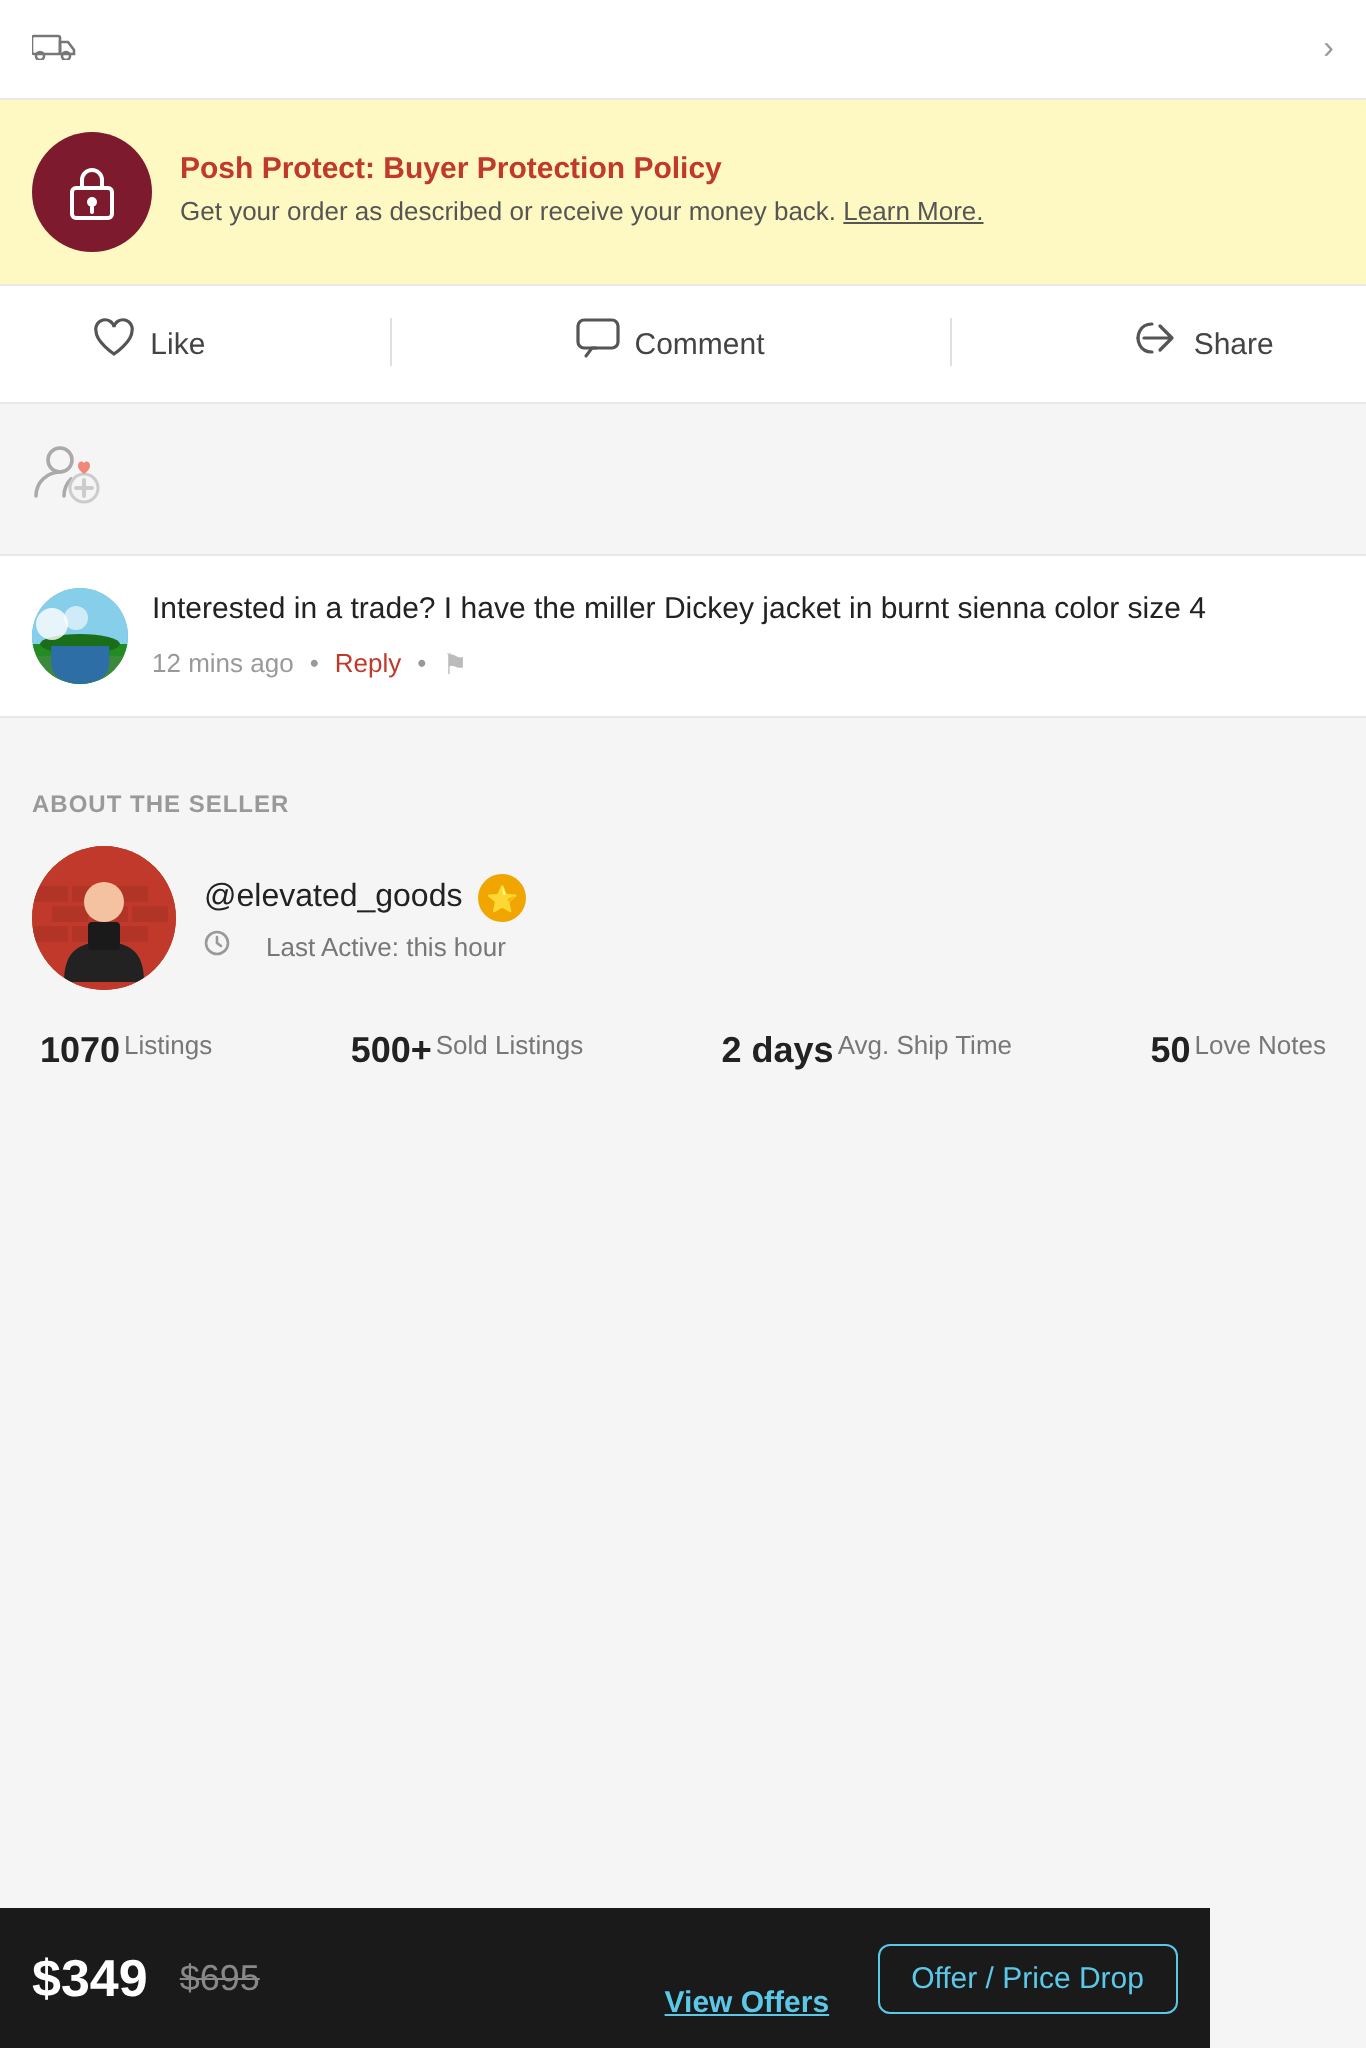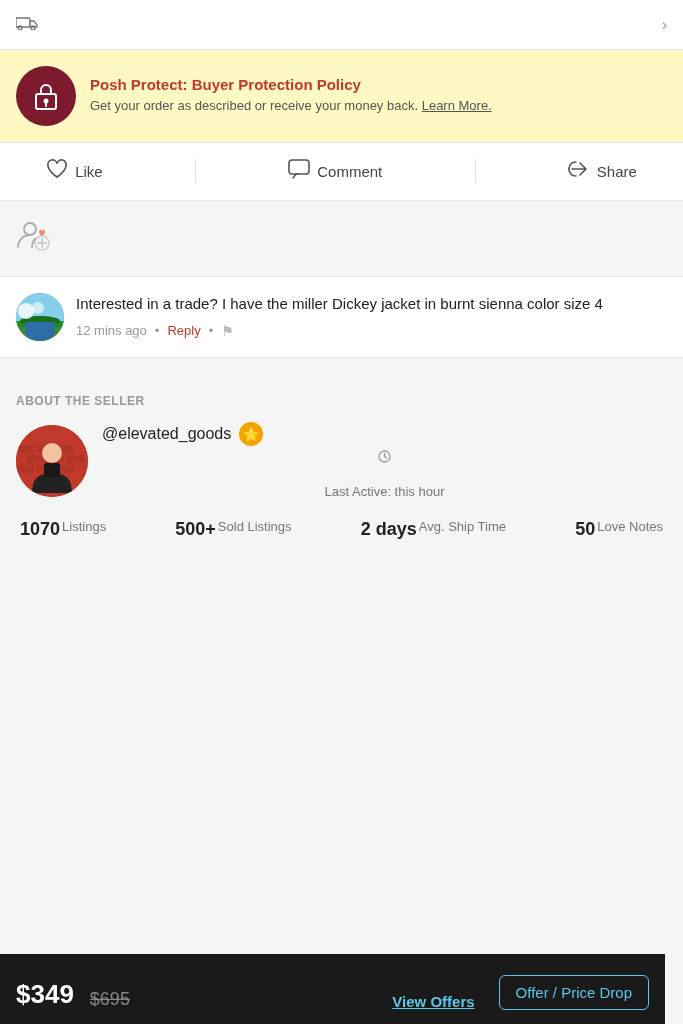--- a/index.html
+++ b/index.html
@@ -233,21 +233,20 @@
       align-items: center;
       justify-content: center;
       font-size: 13px;
     }
     .seller-active {
       display: flex;
       align-items: center;
       gap: 18px;
       font-size: 13px;
       color: #777;
-      flex-direction: column;
     }
     .clock-icon {
       font-size: 13px;
       color: #999;
     }
     .seller-stats {
       display: flex;
       justify-content: space-between;
       padding: 0 4px;
     }
@@ -264,24 +263,24 @@
     .stat-label {
       font-size: 13px;
       color: #777;
     }
 
     
     .bottom-bar {
       position: fixed;
       bottom: 0;
       left: 0;
-      width: 665px;
+      width: 605px;
       background: #1a1a1a;
       display: flex;
-      align-items: flex-end;
+      align-items: center;
       padding: 14px 16px;
       gap: 16px;
       height: 70px;
     }
     .price-current {
       font-size: 26px;
       font-weight: 700;
       color: #fff;
     }
     .price-original {

